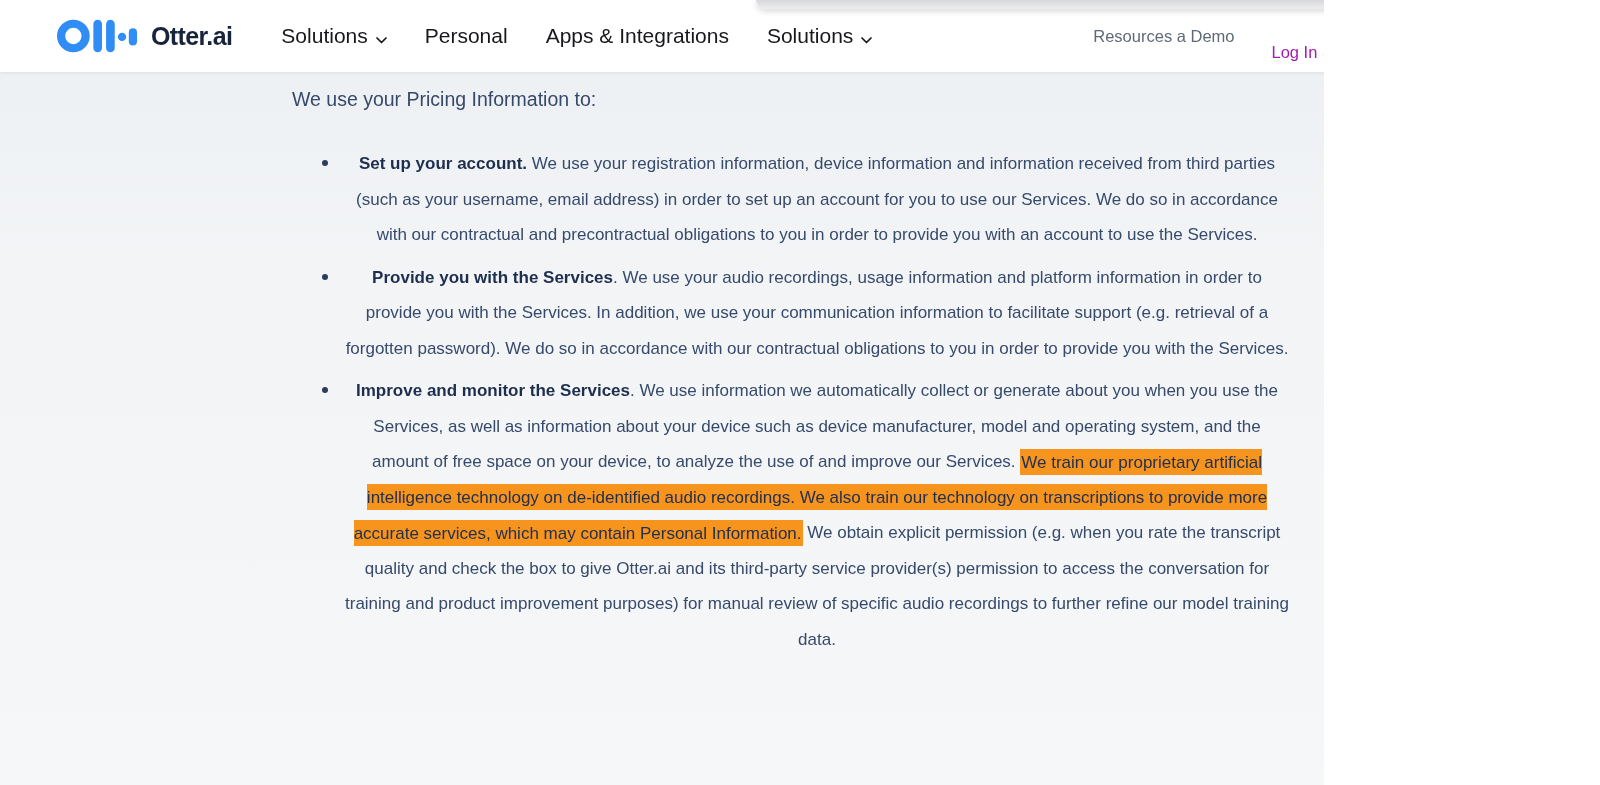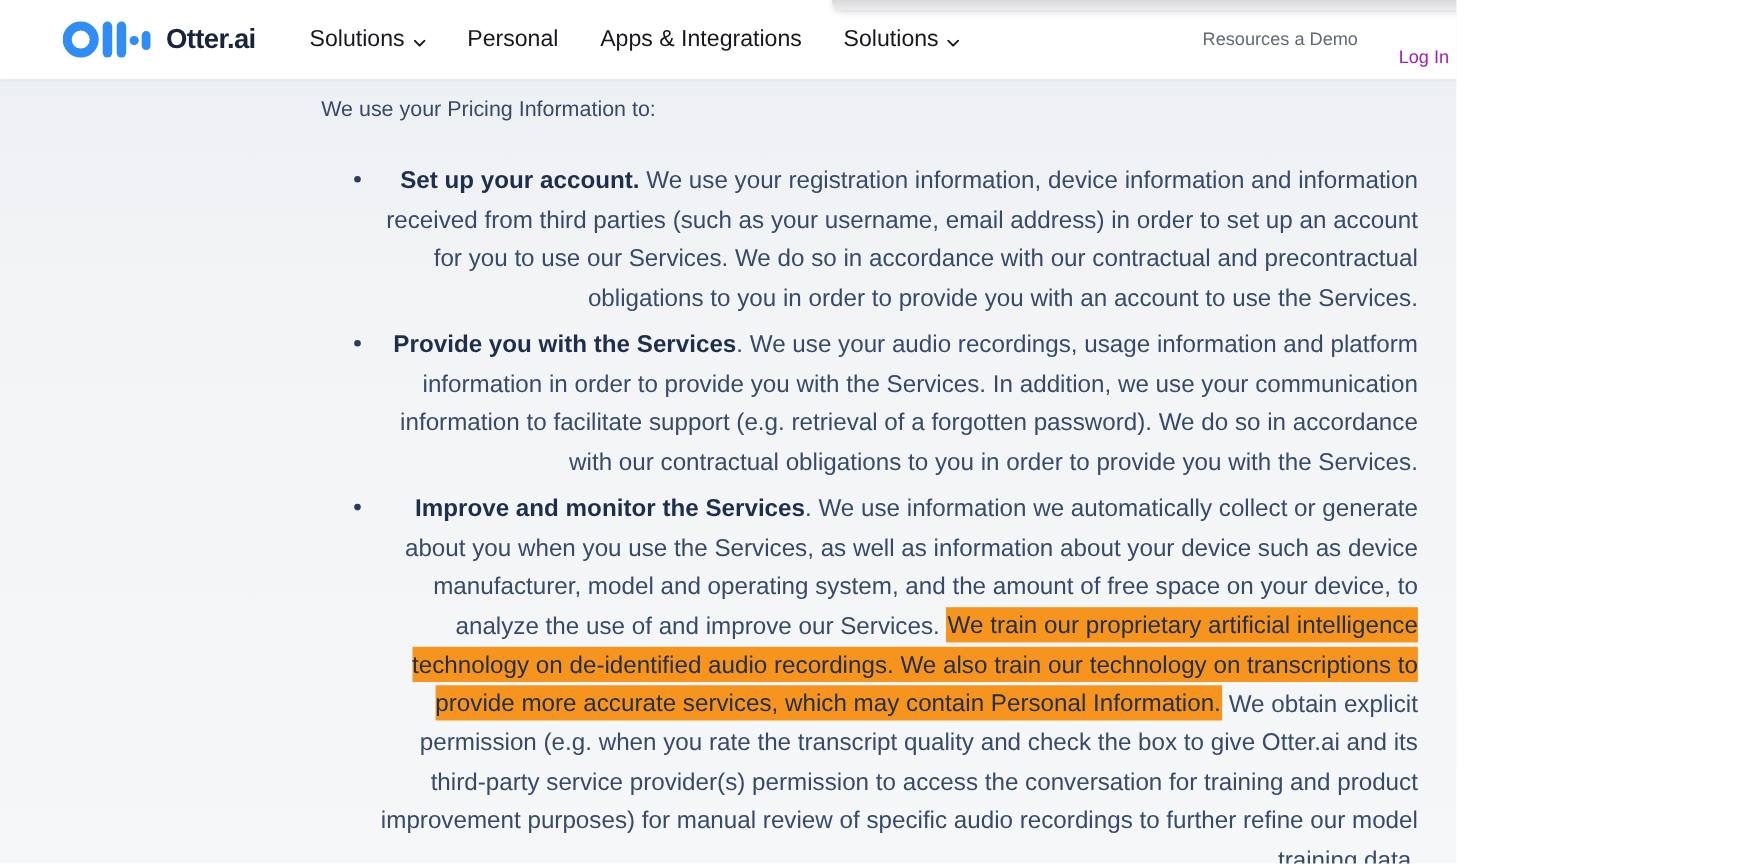--- a/index.html
+++ b/index.html
@@ -55,23 +55,23 @@
   .intro {
     margin:13px 0 0 292px;
     font-size:19.5px; line-height:28px; color:#36496b;
   }
 
   ul.bullets {
     list-style:none; margin:33px 0 0 0; padding:0 0 0 345px; width:1293px;
   }
   ul.bullets li {
     position:relative;
-    font-size:22px; line-height:35.5px; color:#374a6b;
+    font-size:17px; line-height:35.5px; color:#374a6b;
     width:944px; margin:0 0 7px 0;
-    text-align:right;
+    text-align:center;
   }
   .dot {
     position:absolute; left:-23px; top:14px;
     width:6px; height:6px; border-radius:50%; background:#2b3c5c;
   }
   .lead { font-weight:700; color:#1d2e4e; }
   .hl {
     background:#f7941e; color:#22304e;
     padding:3.5px 1px;
   }

